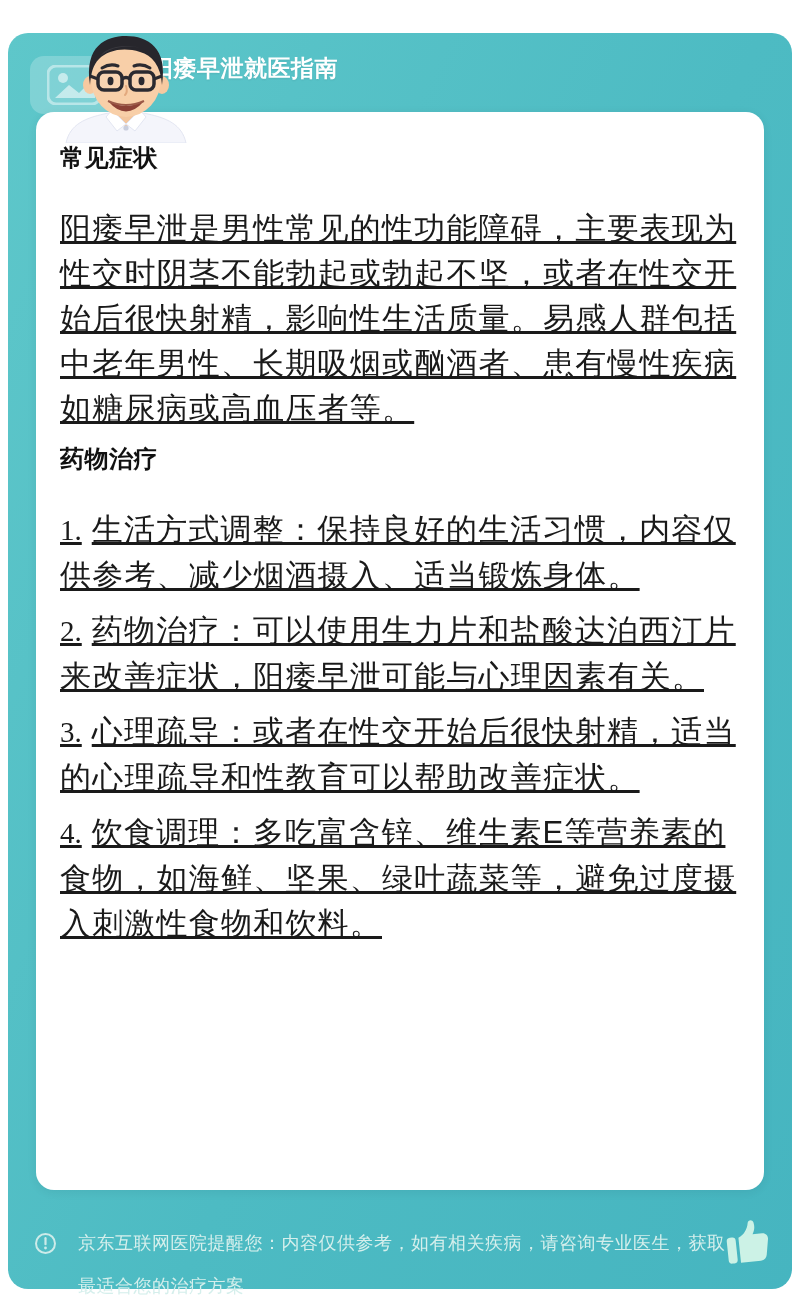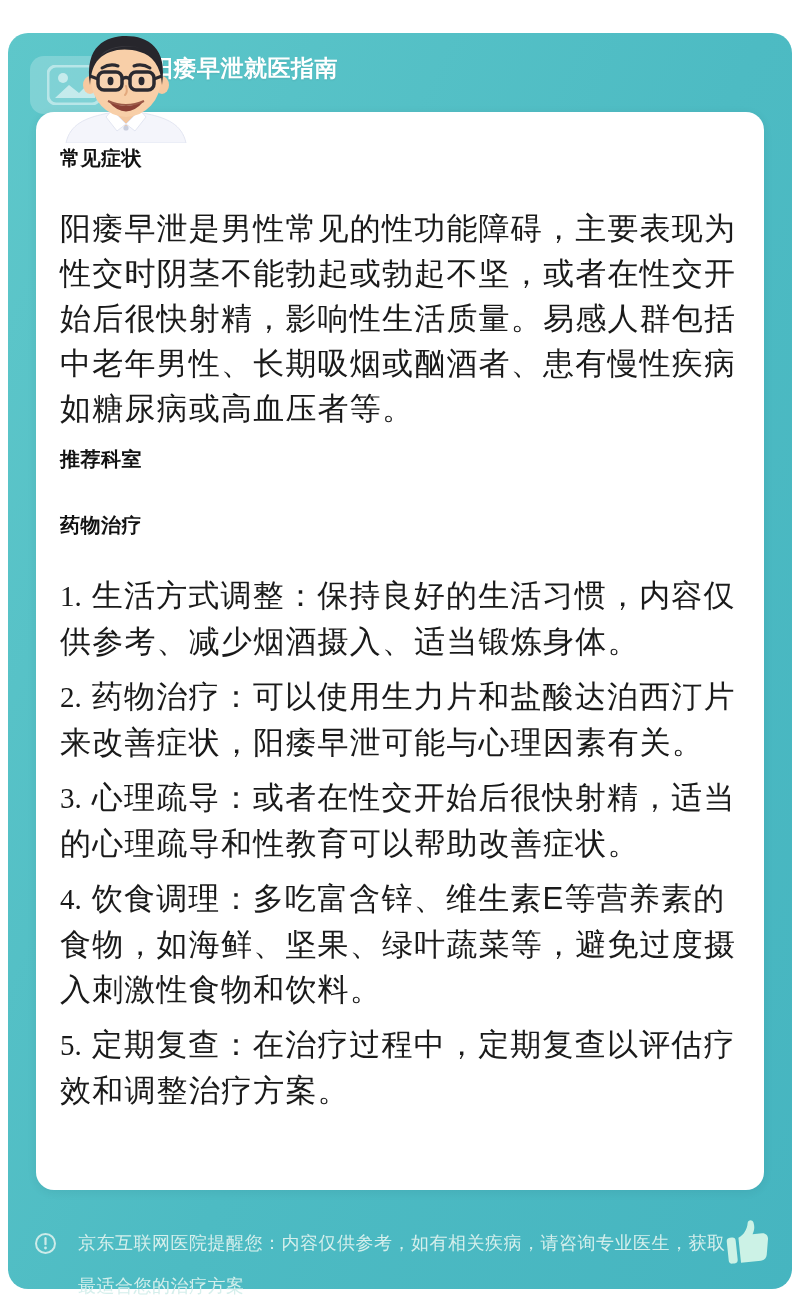--- a/index.html
+++ b/index.html
@@ -28,26 +28,26 @@
     position:absolute;left:44px;top:-31px;width:148px;height:110px;z-index:2;
   }
   
   .white-card{
     position:absolute;left:28px;top:79px;width:728px;height:1078px;
     background:#ffffff;border-radius:18px;box-sizing:border-box;
     padding:28px 20px 0 24px;overflow:hidden;
     box-shadow:0 2px 10px rgba(0,40,45,0.08);
   }
   .white-card h2{
-    margin:0 0 30px;font-size:20px;line-height:36px;font-weight:bold;color:#111111;
+    margin:0 0 30px;font-size:24px;line-height:36px;font-weight:bold;color:#111111;
     letter-spacing:0.5px;
   }
   .white-card p{
     margin:0 0 10px;font-size:31px;line-height:45px;color:#1a1a1a;
-    letter-spacing:1.2px;word-break:break-all;
+    letter-spacing:1.2px;word-break:break-all;text-decoration:underline;
   }
   .num{
     font-family:"Liberation Serif","DejaVu Serif",serif;
     letter-spacing:0;margin-right:10px;font-size:29px;
   }
   
   .footer{
     position:absolute;left:0;right:0;bottom:0;height:99px;
   }
   .info-icon{position:absolute;left:26px;top:42px;width:23px;height:23px;}
@@ -118,30 +118,28 @@
   </div>
 
   <div class="white-card">
 
     <section>
       <h2>常见症状</h2>
       <p>阳痿早泄是男性常见的性功能障碍，主要表现为性交时阴茎不能勃起或勃起不坚，或者在性交开始后很快射精，影响性生活质量。易感人群包括中老年男性、长期吸烟或酗酒者、患有慢性疾病如糖尿病或高血压者等。</p>
     </section>
 
     <section>
-      <h2>推荐科室</h2>
     </section>
 
     <section>
       <h2>药物治疗</h2>
       <p class="item"><span class="num">1.</span><span>生活方式调整：保持良好的生活习惯，内容仅供参考、减少烟酒摄入、适当锻炼身体。</span></p>
       <p class="item"><span class="num">2.</span><span>药物治疗：可以使用生力片和盐酸达泊西汀片来改善症状，阳痿早泄可能与心理因素有关。</span></p>
       <p class="item"><span class="num">3.</span><span>心理疏导：或者在性交开始后很快射精，适当的心理疏导和性教育可以帮助改善症状。</span></p>
       <p class="item"><span class="num">4.</span><span>饮食调理：多吃富含锌、维生素E等营养素的食物，如海鲜、坚果、绿叶蔬菜等，避免过度摄入刺激性食物和饮料。</span></p>
-      <p class="item"><span class="num">5.</span><span>定期复查：在治疗过程中，定期复查以评估疗效和调整治疗方案。</span></p>
     </section>
 
   </div>
 
   <div class="footer">
     <span class="info-icon">
       <svg width="23" height="23" viewBox="0 0 23 23">
         <circle cx="11.5" cy="11.5" r="9.5" fill="none" stroke="#cdebe9" stroke-width="2"></circle>
         <path d="M11.5 6.2 v6" stroke="#cdebe9" stroke-width="2.2" stroke-linecap="round"></path>
         <circle cx="11.5" cy="16" r="1.4" fill="#cdebe9"></circle>

